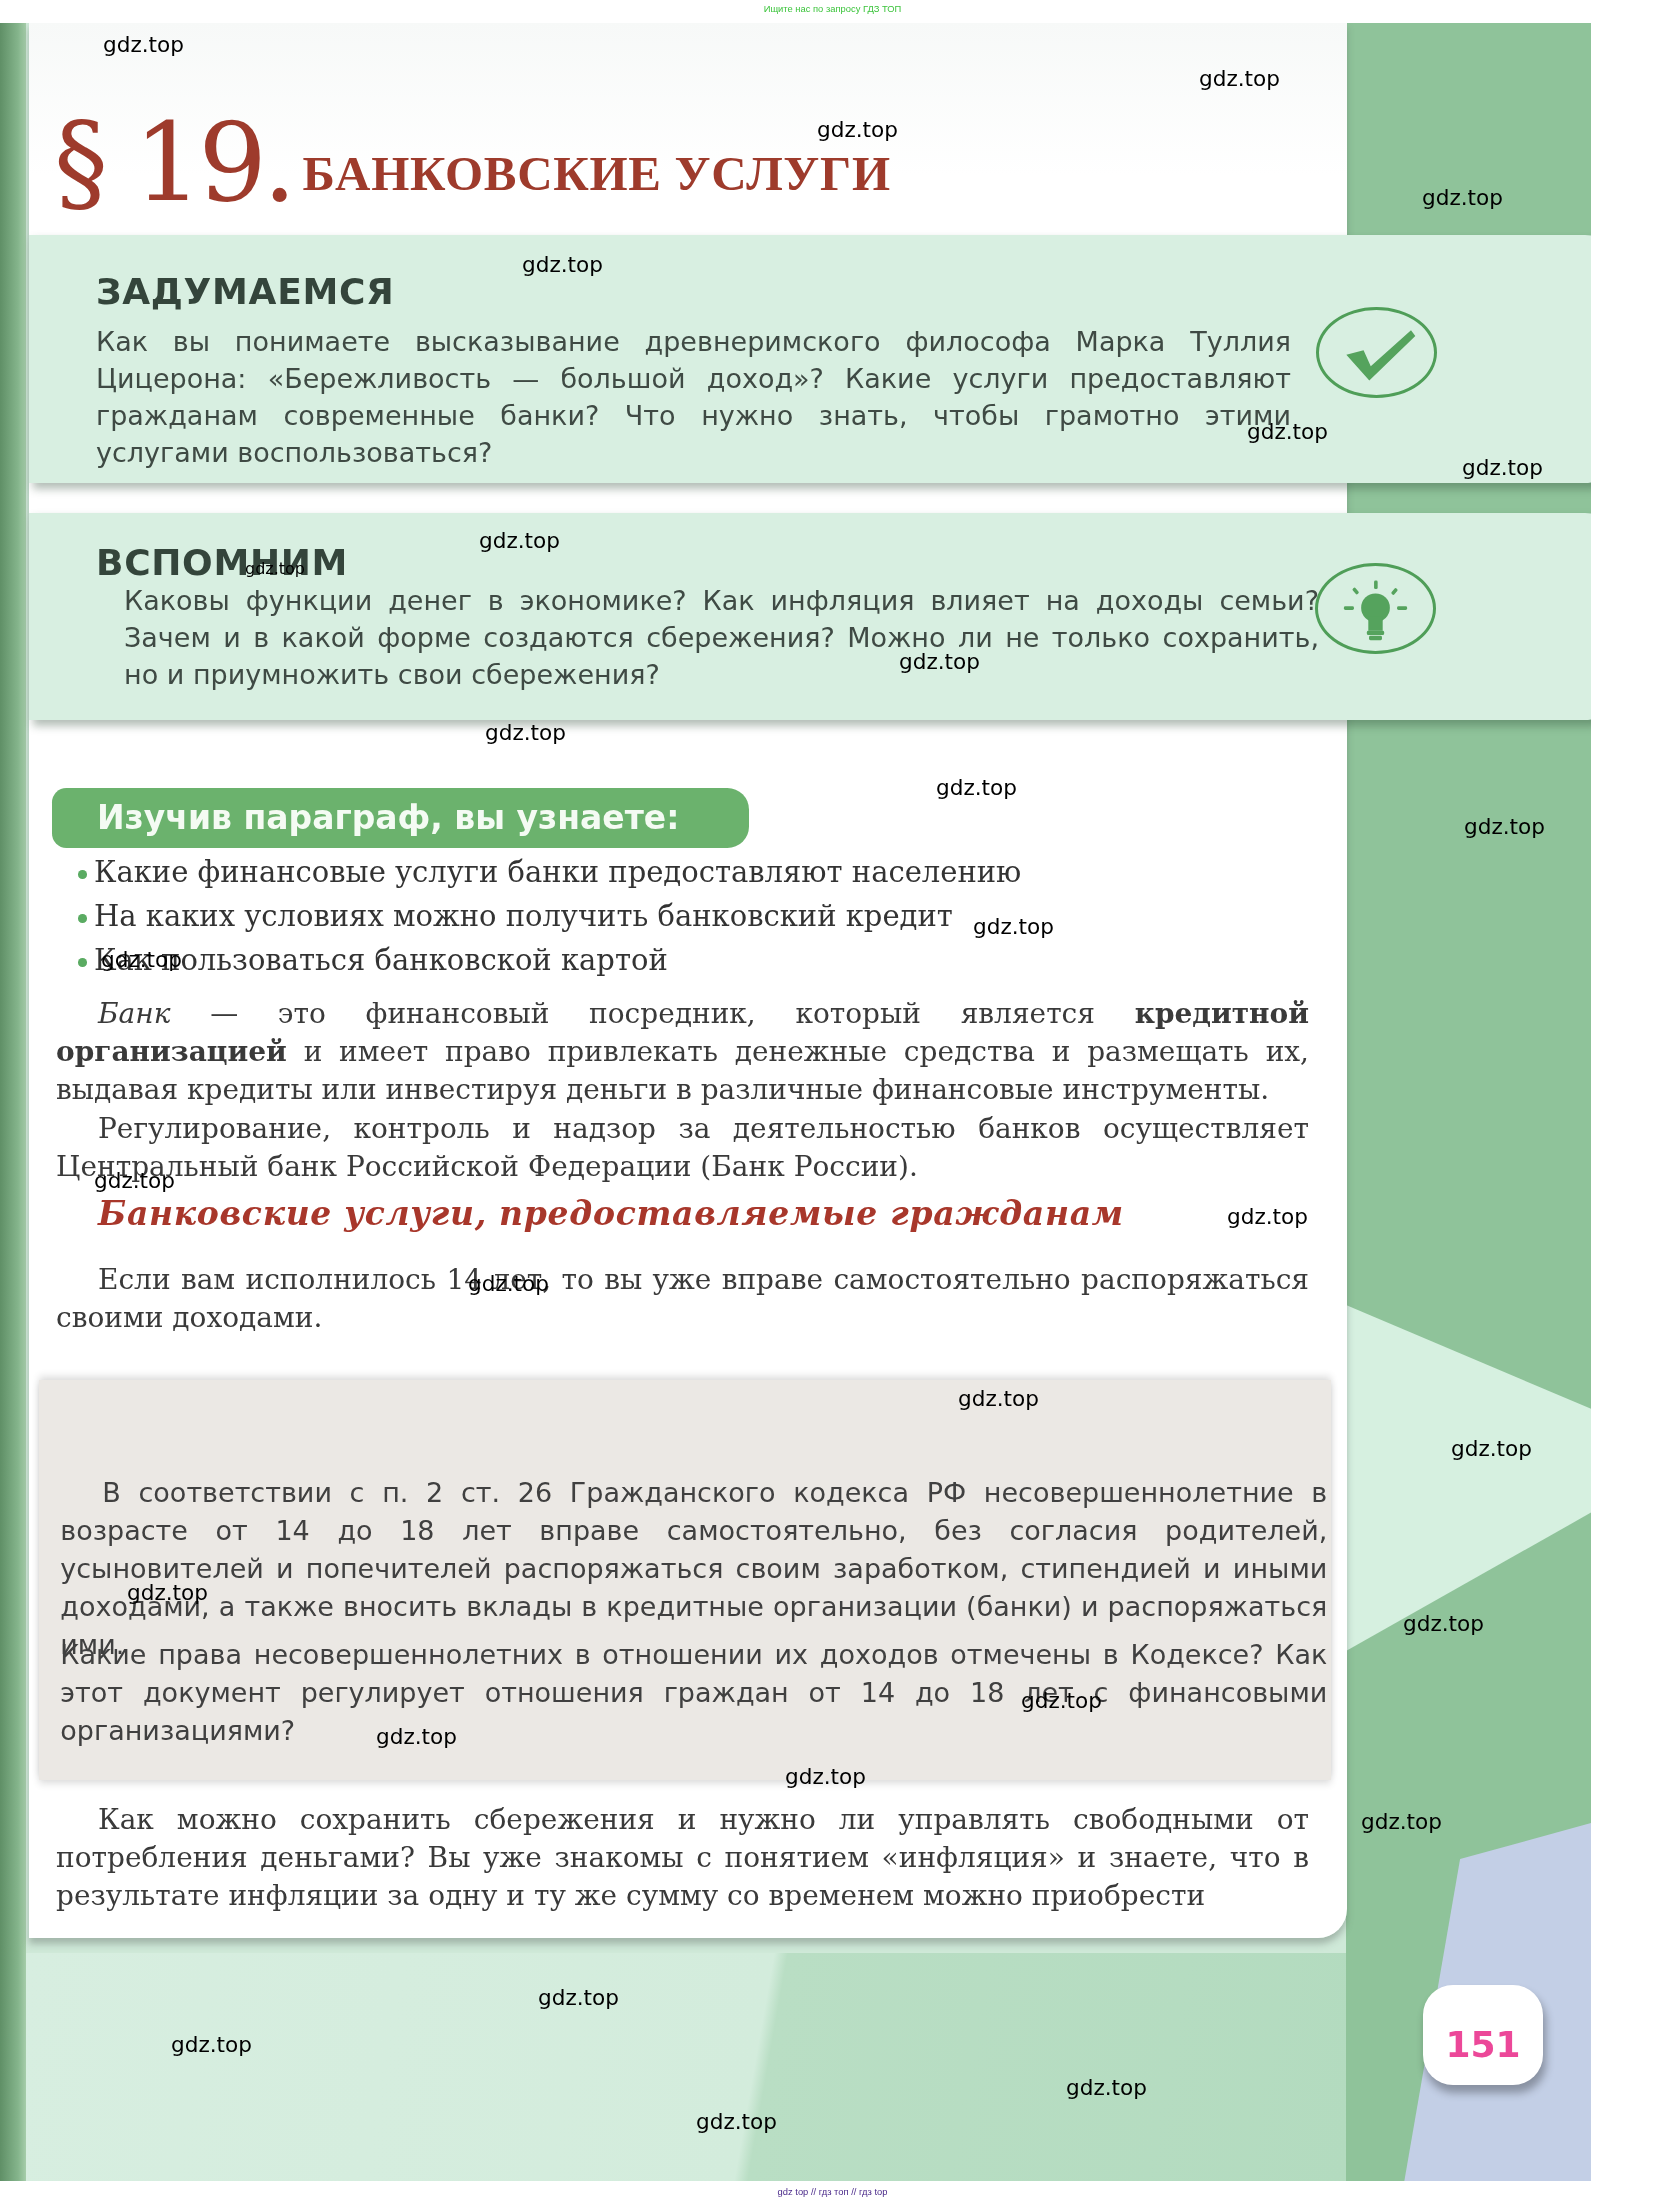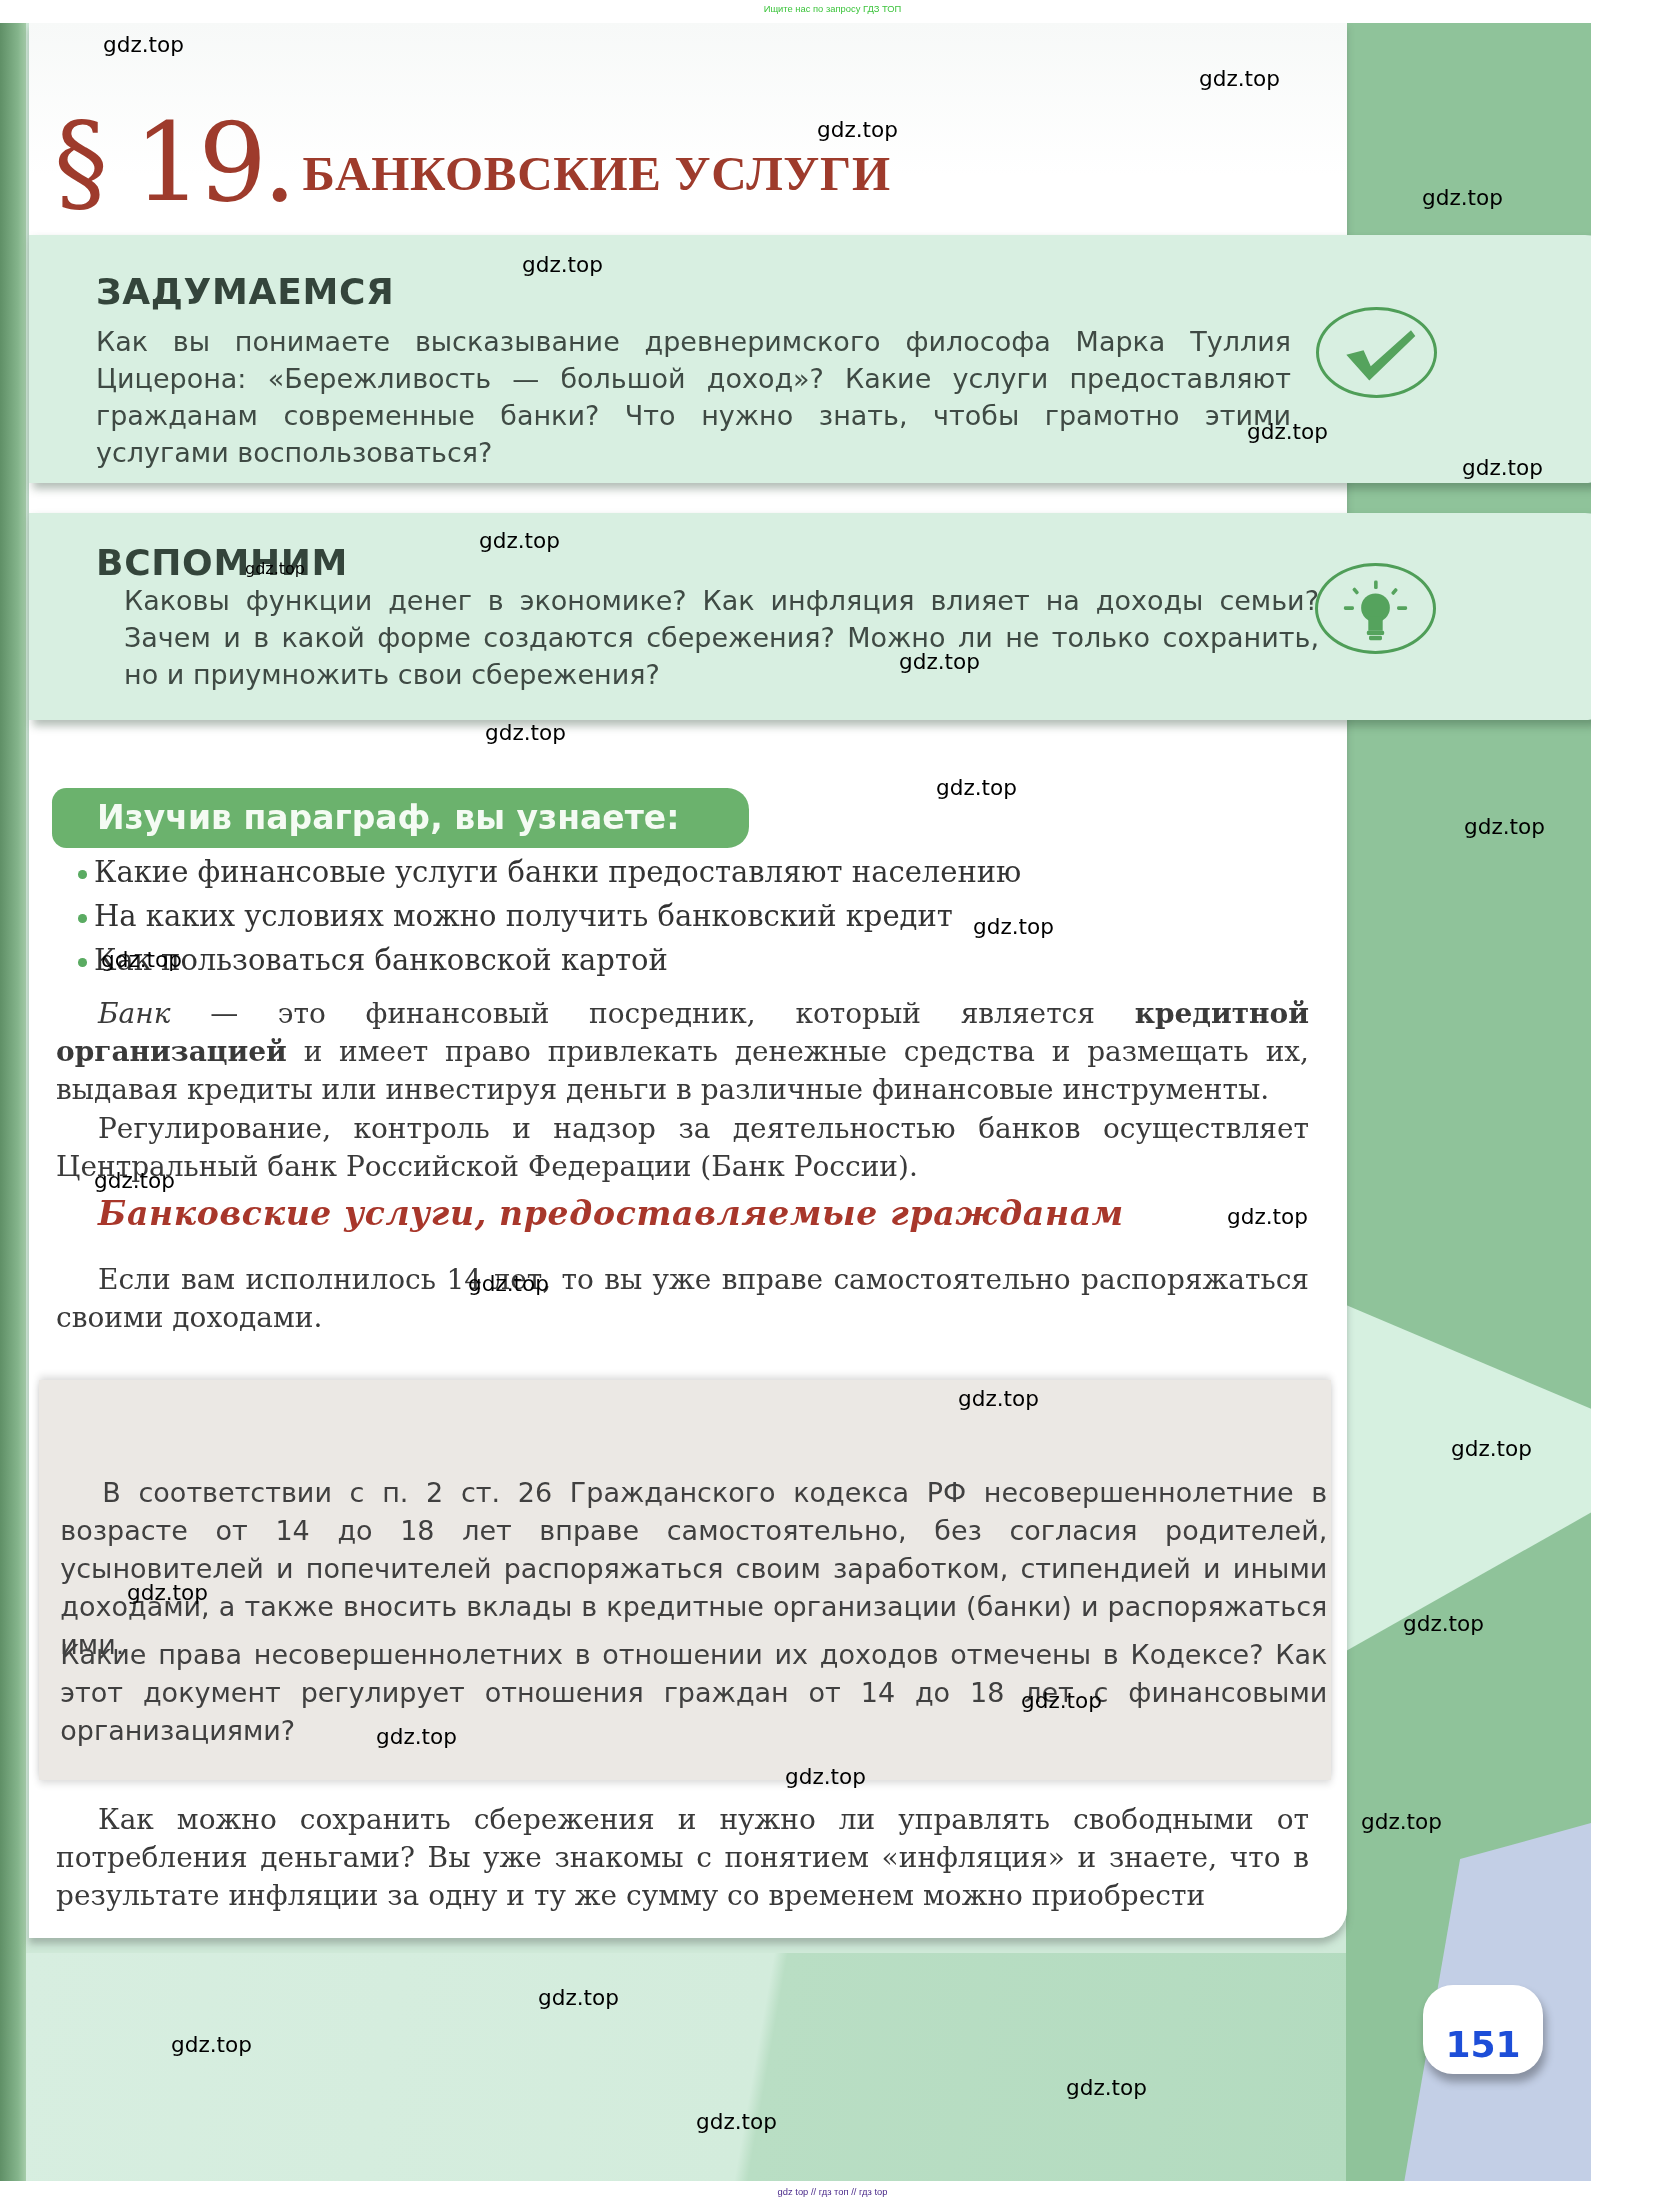--- a/index.html
+++ b/index.html
@@ -44,23 +44,23 @@
   .serif-p { position:absolute; left:56px; width:1253px; margin:0; font-family:"DejaVu Serif", serif;
              font-size:28px; line-height:38px; color:#3a3a3a; text-align:justify; text-indent:42px; }
   .subhead { position:absolute; left:98px; top:1171px; font-family:"DejaVu Serif", serif; font-style:italic;
              font-weight:bold; font-size:33px; color:#a8372b; letter-spacing:0.7px; }
   .source-box { position:absolute; left:39px; top:1357px; width:1292px; height:400px; background:#ebe8e4;
                 box-shadow:0 -4.3px 7.2px rgba(0,0,0,0.12), 0 4.3px 7.2px rgba(0,0,0,0.12); }
   .source-box h2 { position:absolute; left:17.3px; top:29px; margin:0; font-family:"DejaVu Sans", sans-serif;
                    font-weight:bold; font-size:35px; color:#9c3c2a; }
   .source-box p { position:absolute; left:17.3px; width:1267px; margin:4px; font-family:"DejaVu Sans", sans-serif;
                   font-size:27px; line-height:38px; color:#404040; text-align:justify; }
-  .page-num { position:absolute; left:1423px; top:1962px; width:120px; height:89px; background:#fff;
+  .page-num { position:absolute; left:1423px; top:1962px; width:120px; height:100px; background:#fff;
               border-radius:30px; box-shadow:2.9px 7.2px 8.6px rgba(0,0,0,0.3); text-align:center;
-              font-family:"DejaVu Sans", sans-serif; font-weight:bold; font-size:36px; line-height:120px; color:#1d4ed8; }
+              font-family:"DejaVu Sans", sans-serif; font-weight:bold; font-size:36px; line-height:120px; color:#ec4899; }
   .wm { position:absolute; font-family:"DejaVu Sans", sans-serif; font-size:21.6px; color:#000; white-space:nowrap; }
 </style>
 </head>
 <body>
 
 <div class="top-banner">Ищите нас по запросу ГДЗ ТОП</div>
 
 <div class="page">
   <div class="spine"></div>
   <div class="right-strip"></div>

